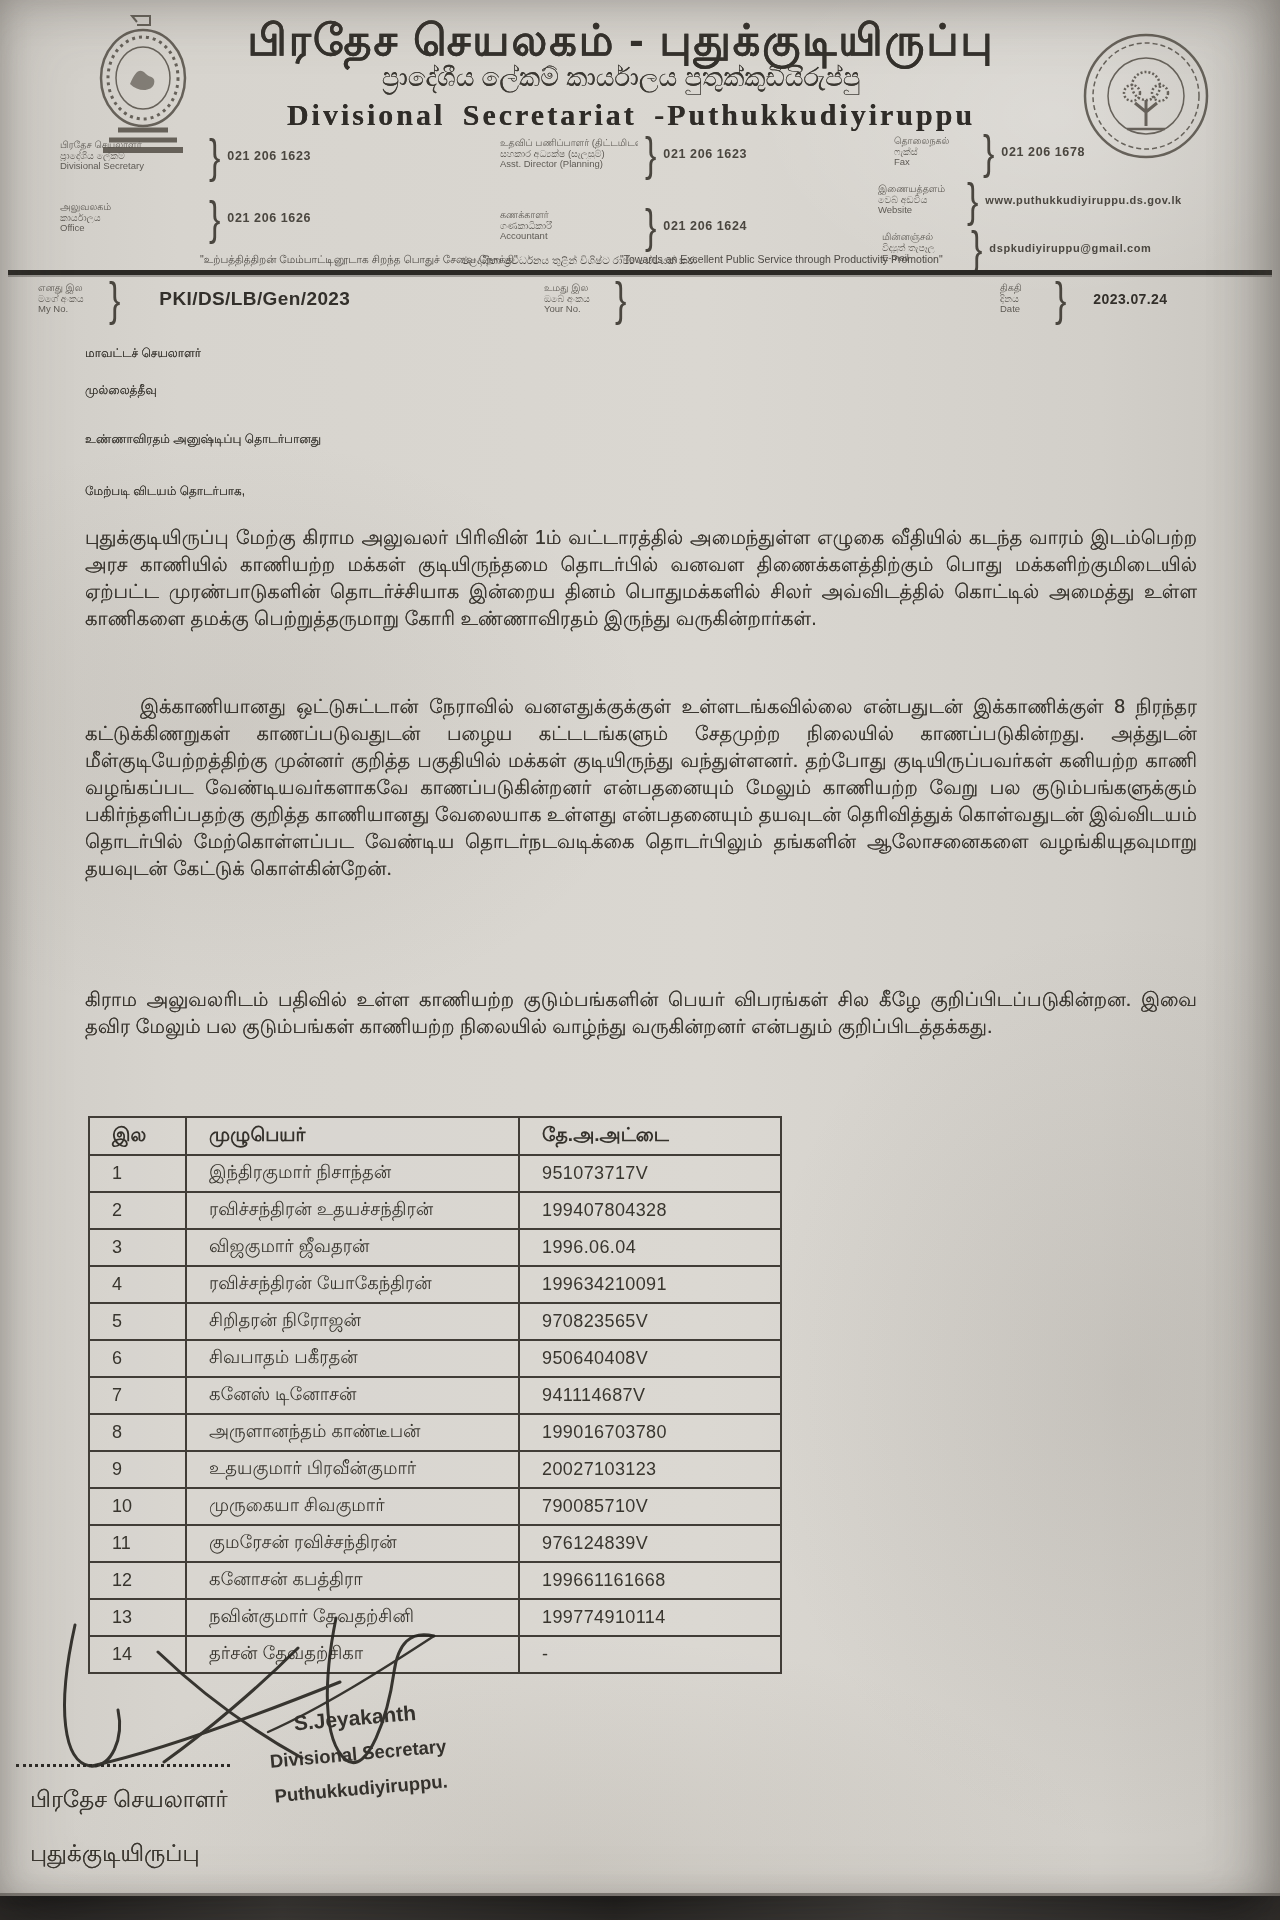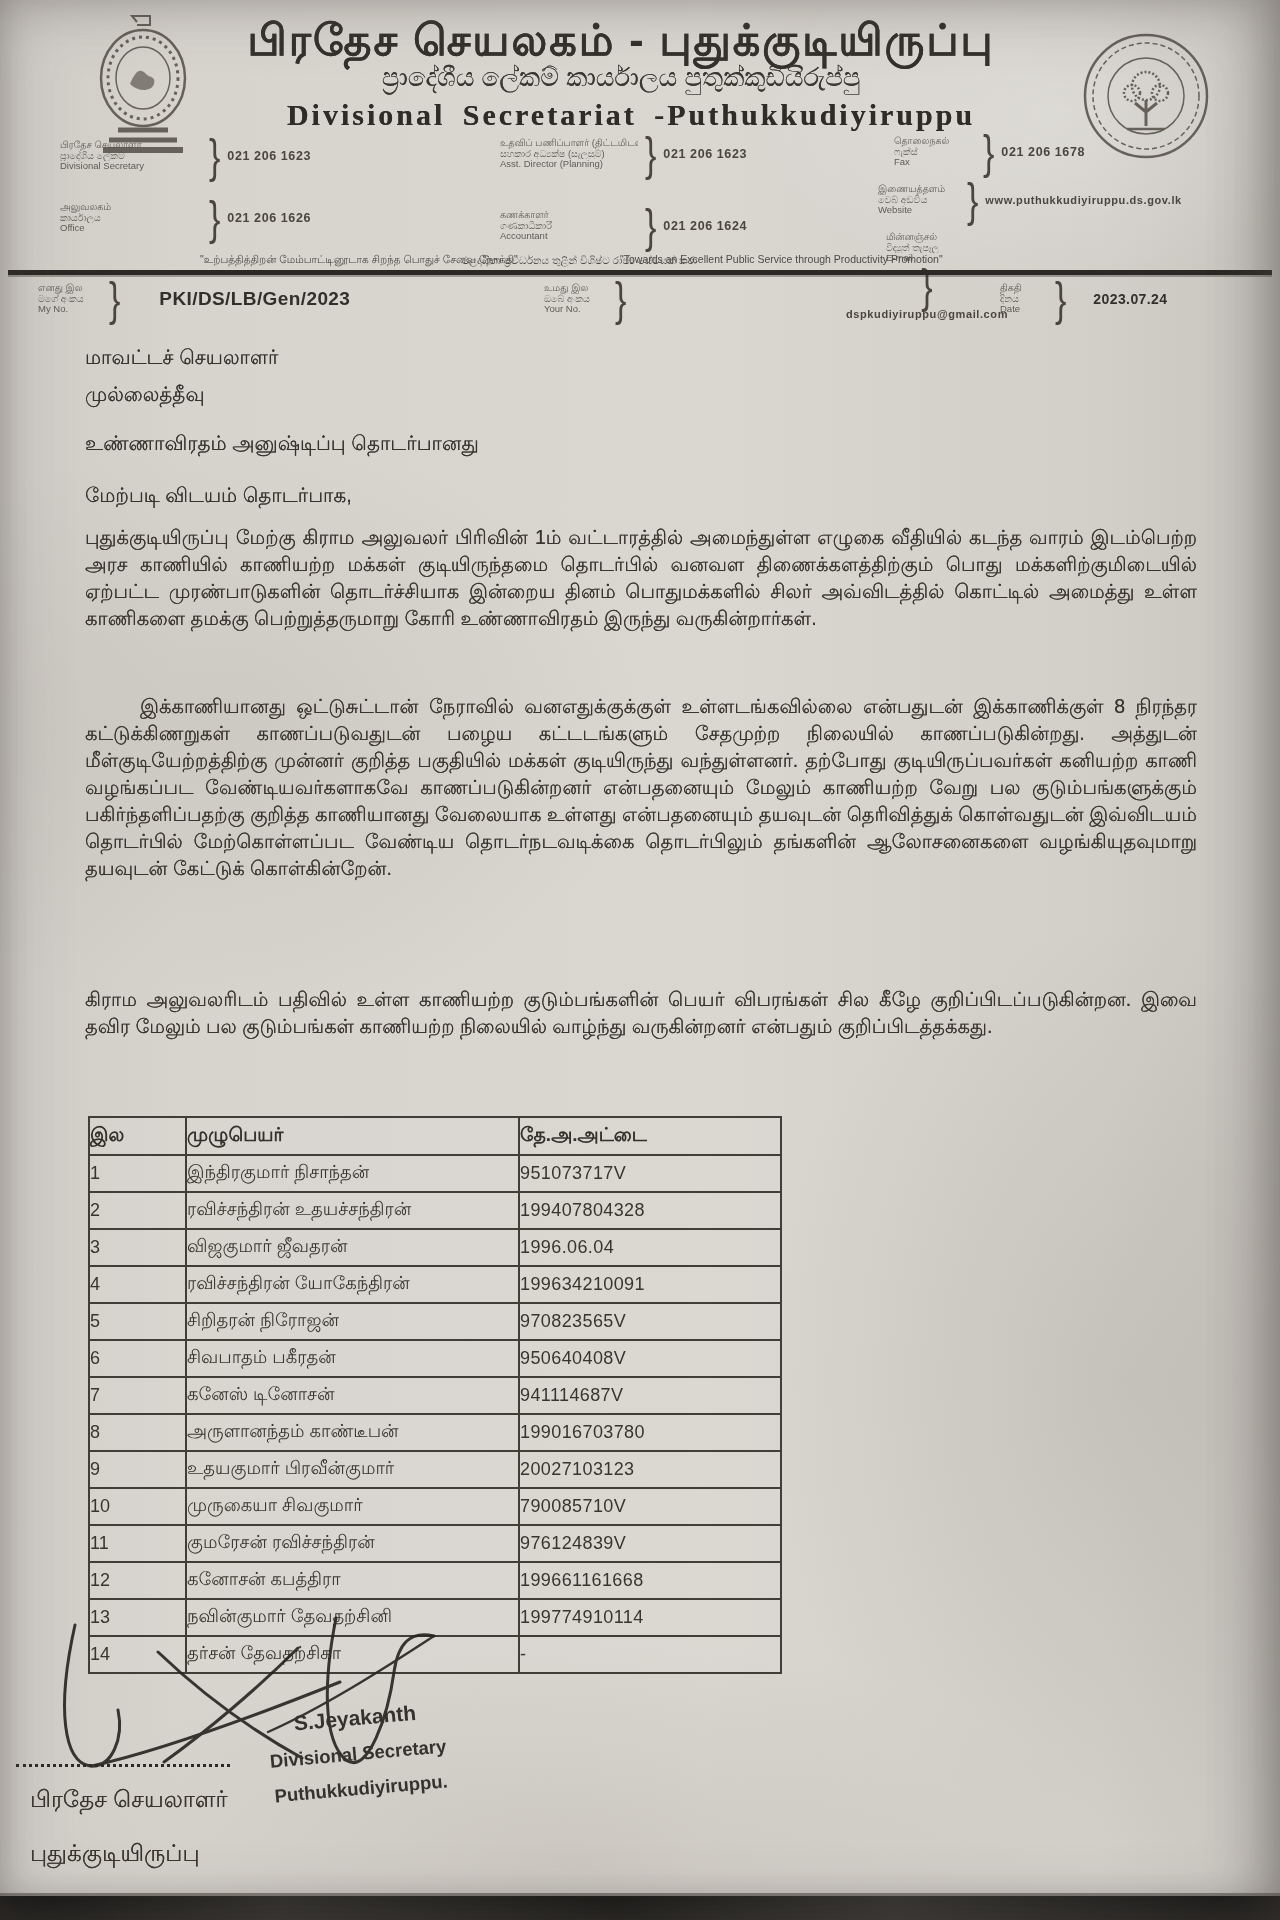--- a/index.html
+++ b/index.html
@@ -26,25 +26,25 @@
   .entry{display:flex;align-items:center;gap:7px;}
   .lstack{font-size:9.5px;line-height:10.5px;color:#54504a;opacity:.92;}
   .lstack div{white-space:nowrap;overflow:hidden;}
   .brace{font-size:34px;font-weight:100;color:#4a463f;transform:scaleY(1.35);transform-origin:center;line-height:30px;}
   .phone{font-size:12.5px;font-weight:bold;letter-spacing:.6px;color:#4a463f;white-space:nowrap;}
   .tag{font-size:10.5px;color:#4d4944;white-space:nowrap;}
   .rule{left:8px;top:270px;width:1264px;height:5px;background:#2b2925;box-shadow:0 2px 0 rgba(43,41,37,.35);}
   
   .refval{font-size:19px;font-weight:bold;letter-spacing:.4px;color:#33302b;}
   
-  .bline{font-size:20px;color:#37342e;}
+  .bline{font-size:12px;color:#37342e;}
   .para{width:1112px;font-size:19.5px;line-height:27px;text-align:justify;color:#3a362f;}
   
   table.nic{border-collapse:collapse;width:692px;table-layout:fixed;background:rgba(222,219,213,.35);}
-  table.nic th,table.nic td{border:2px solid #413d37;padding:0 0;overflow:hidden;white-space:nowrap;}
+  table.nic th,table.nic td{border:2px solid #413d37;padding:0 22px;overflow:hidden;white-space:nowrap;}
   table.nic th{height:36px;text-align:left;font-size:19px;font-weight:bold;color:#34312b;}
   table.nic td{height:35px;font-size:18px;color:#38352e;}
   td.c-nic{font-size:19px;letter-spacing:.4px;}
   
   .dots{border-bottom:3px dotted #2c2a26;}
   .signlabel{font-size:23px;color:#3a362f;}
   .stamp{width:200px;text-align:center;transform:rotate(-5deg);color:#35322d;}
   .stamp .l1{font-size:21px;font-weight:bold;line-height:36px;}
   .stamp .l2,.stamp .l3{font-size:18.5px;font-weight:bold;line-height:35px;}
   .band{left:0;bottom:0;width:1280px;height:24px;background:linear-gradient(90deg,#0d0d0d,#2e2d2b 22%,#141413 48%,#343331 70%,#101010);}
@@ -138,21 +138,21 @@
   </div>
   <div class="abs entry" style="left:878px;top:184px;">
     <div class="lstack" style="width:82px;">
       <div>இணையத்தளம்</div>
       <div>වෙබ් අඩවිය</div>
       <div>Website</div>
     </div>
     <div class="brace">}</div>
     <div class="phone" style="font-size:11px;">www.puthukkudiyiruppu.ds.gov.lk</div>
   </div>
-  <div class="abs entry" style="left:846px;top:232px;flex-direction:column;">
+  <div class="abs entry" style="left:882px;top:232px;">
     <div class="lstack" style="width:82px;">
       <div>மின்னஞ்சல்</div>
       <div>විද්‍යුත් තැපෑල</div>
       <div>E-mail</div>
     </div>
     <div class="brace">}</div>
     <div class="phone" style="font-size:11px;">dspkudiyiruppu@gmail.com</div>
   </div>
 
   <div class="abs tag" style="left:200px;top:253px;">"உற்பத்தித்திறன் மேம்பாட்டினூடாக சிறந்த பொதுச் சேவை நோக்கி"</div>

